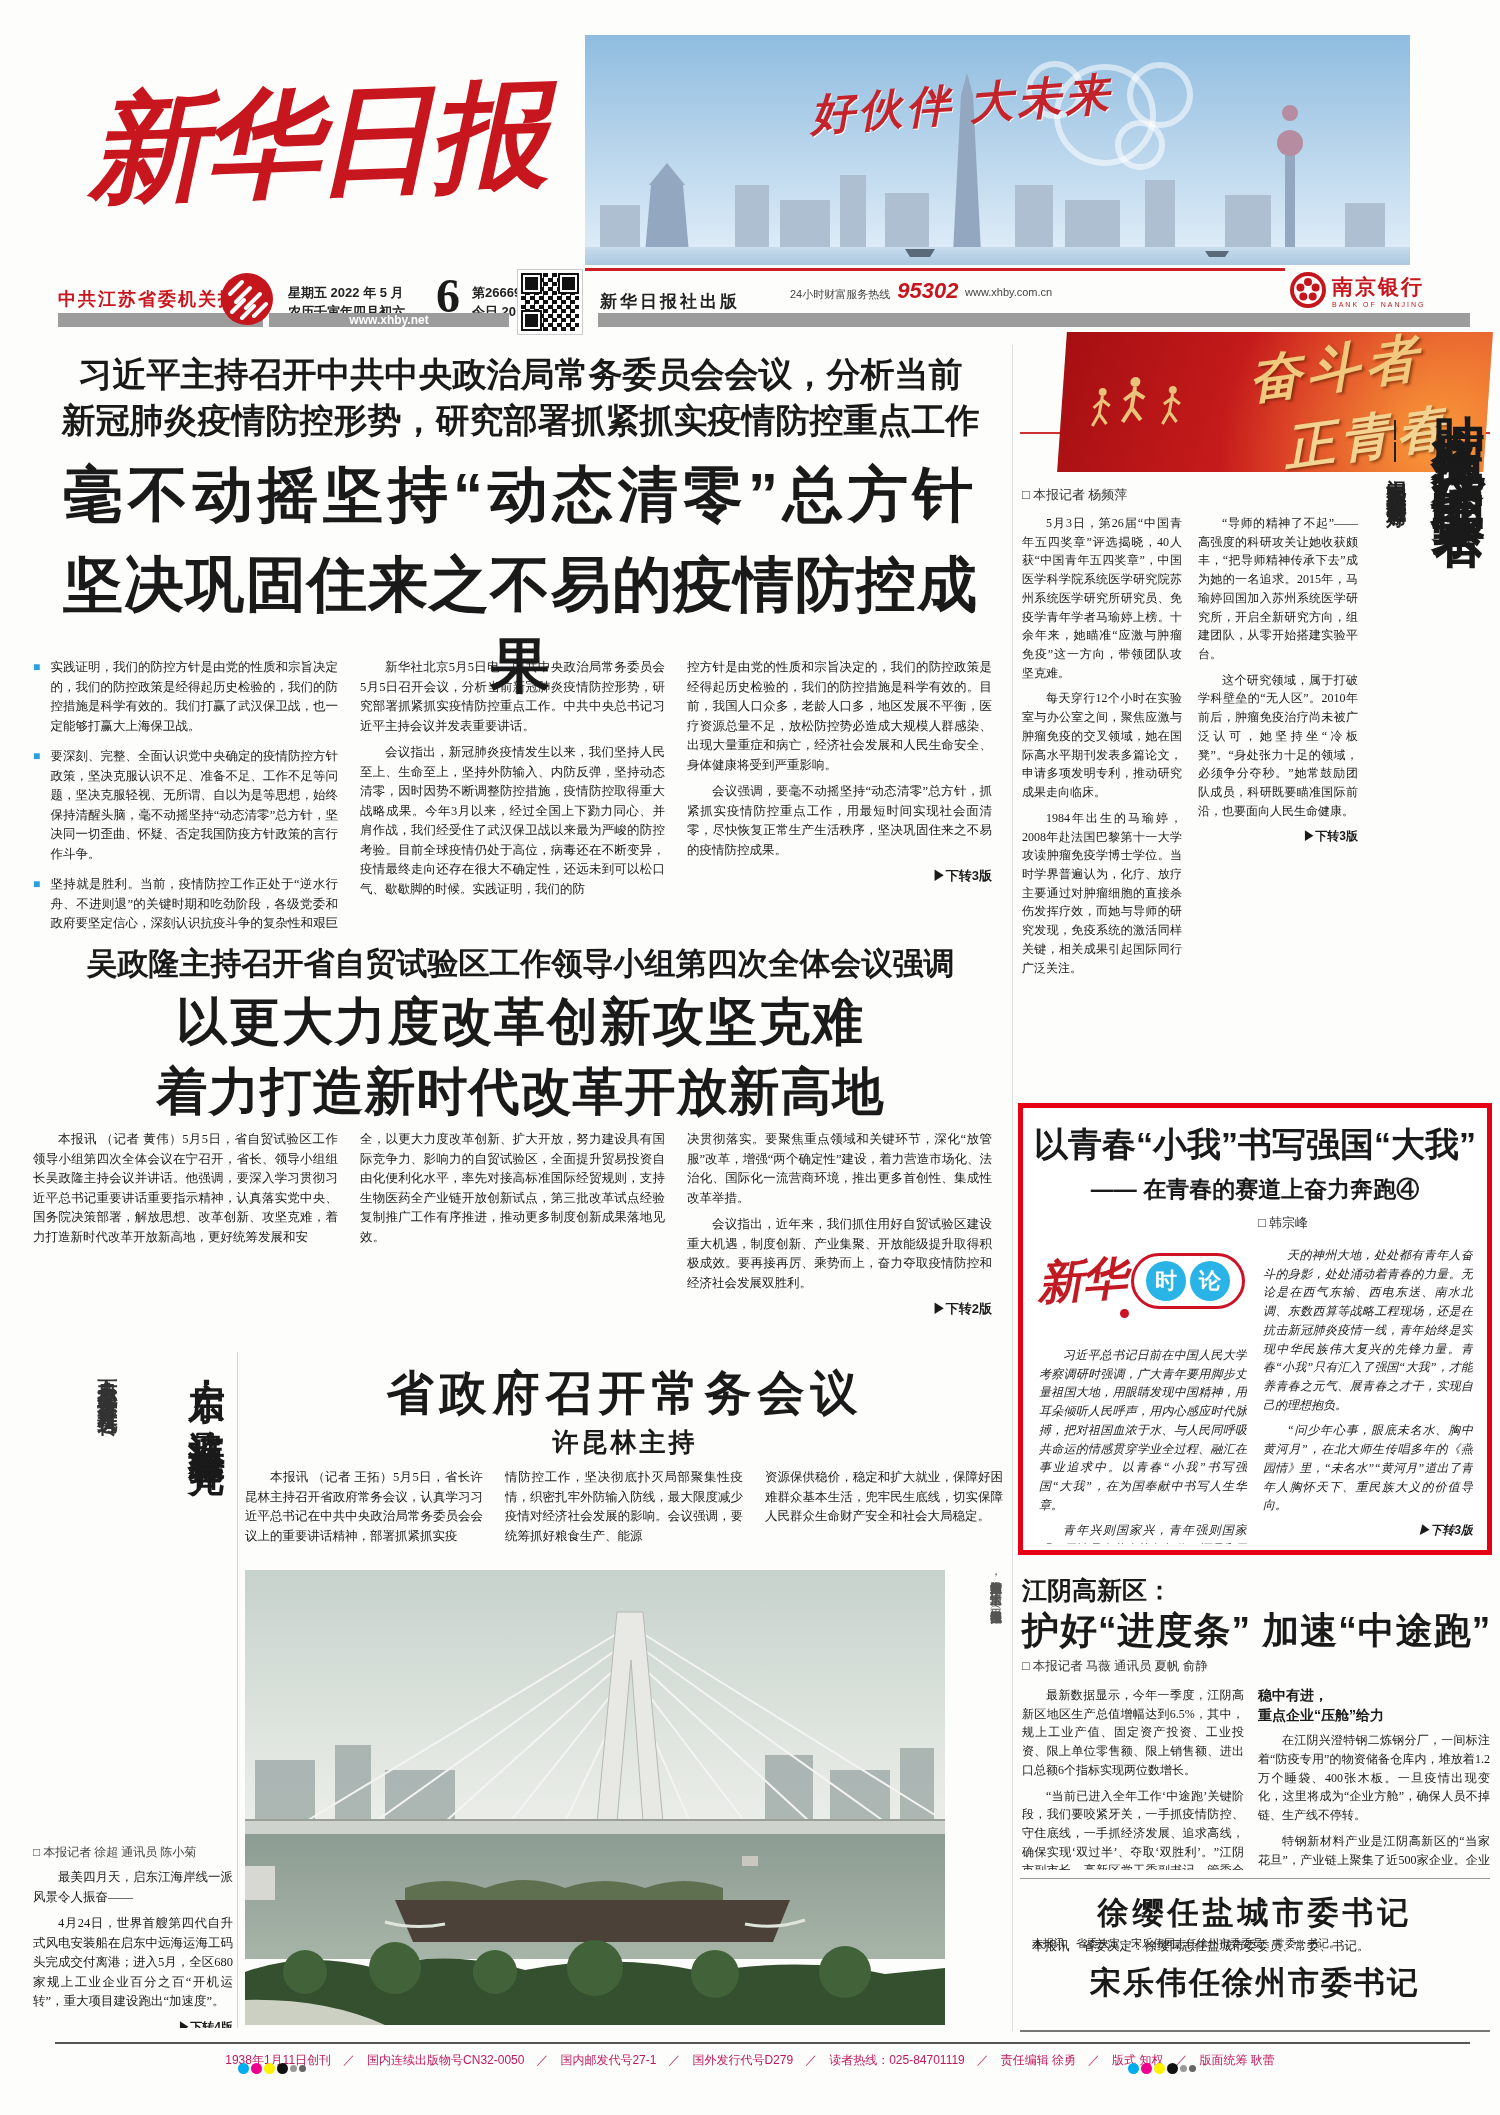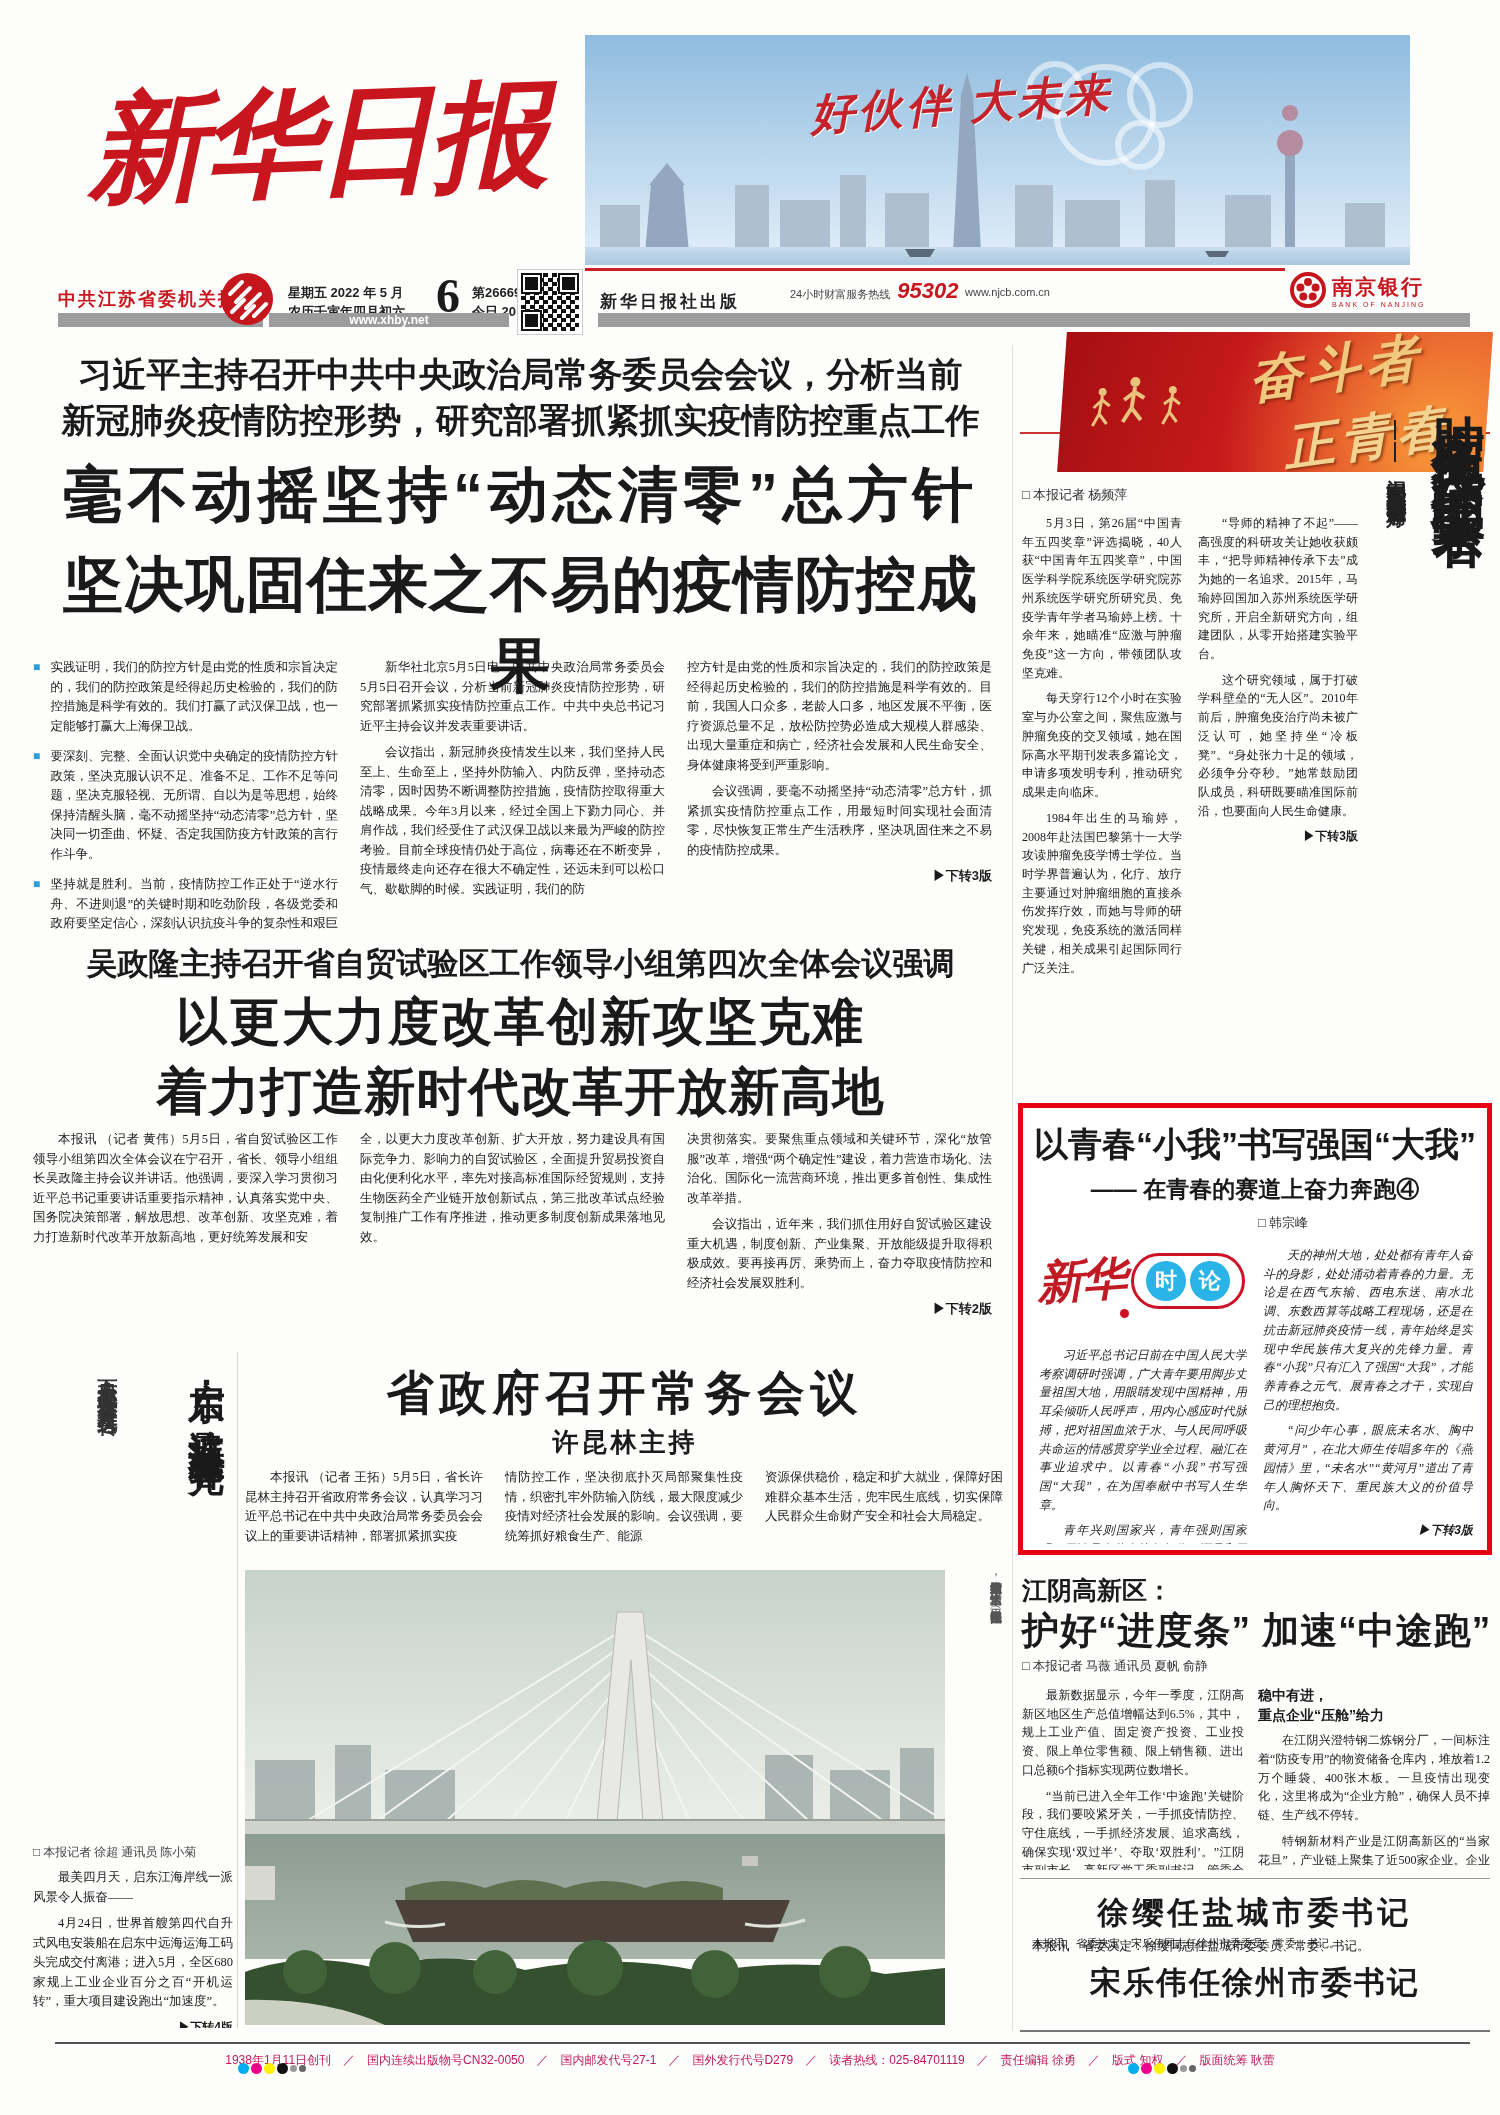--- a/index.html
+++ b/index.html
@@ -122,21 +122,21 @@
       <path d="M620,216 l24,0 l-4,6 l-16,0 Z" fill="#5a6a7a"></path>
     </svg>
     <div class="abs" style="left:225px;top:40px;font-size:44px;font-weight:900;font-style:italic;color:#c4232c;transform:rotate(-4deg);
                 font-family:'Liberation Serif',serif;letter-spacing:4px;text-shadow:1px 1px 0 #fff;">好伙伴 大未来</div>
   </div>
   <div class="abs" style="left:585px;top:268px;width:700px;height:3px;background:#cc2026;"></div>
   <div class="abs sans" style="left:790px;top:278px;font-size:11px;color:#444;">
     <span>24小时财富服务热线</span>
     <span class="red" style="font-size:22px;font-style:italic;font-weight:bold;margin-left:4px;">95302</span>
   </div>
-  <div class="abs sans" style="left:965px;top:286px;font-size:11px;color:#444;">www.njcb.com.cn</div>
+  <div class="abs sans" style="left:965px;top:286px;font-size:11px;color:#444;">www.xhby.com.cn</div>
   <div class="abs" style="left:1290px;top:272px;display:flex;align-items:center;gap:6px;">
     <svg width="36" height="36" viewBox="0 0 36 36">
       <circle cx="18" cy="18" r="16" fill="none" stroke="#c4161c" stroke-width="4"></circle>
       <g fill="#c4161c">
         <circle cx="18" cy="10" r="4"></circle>
           <circle cx="25.6" y="0" cy="15.5" r="4"></circle>
           <circle cx="22.7" cy="24.5" r="4"></circle>
         <circle cx="13.3" cy="24.5" r="4"></circle>
           <circle cx="10.4" cy="15.5" r="4"></circle>
       </g>

